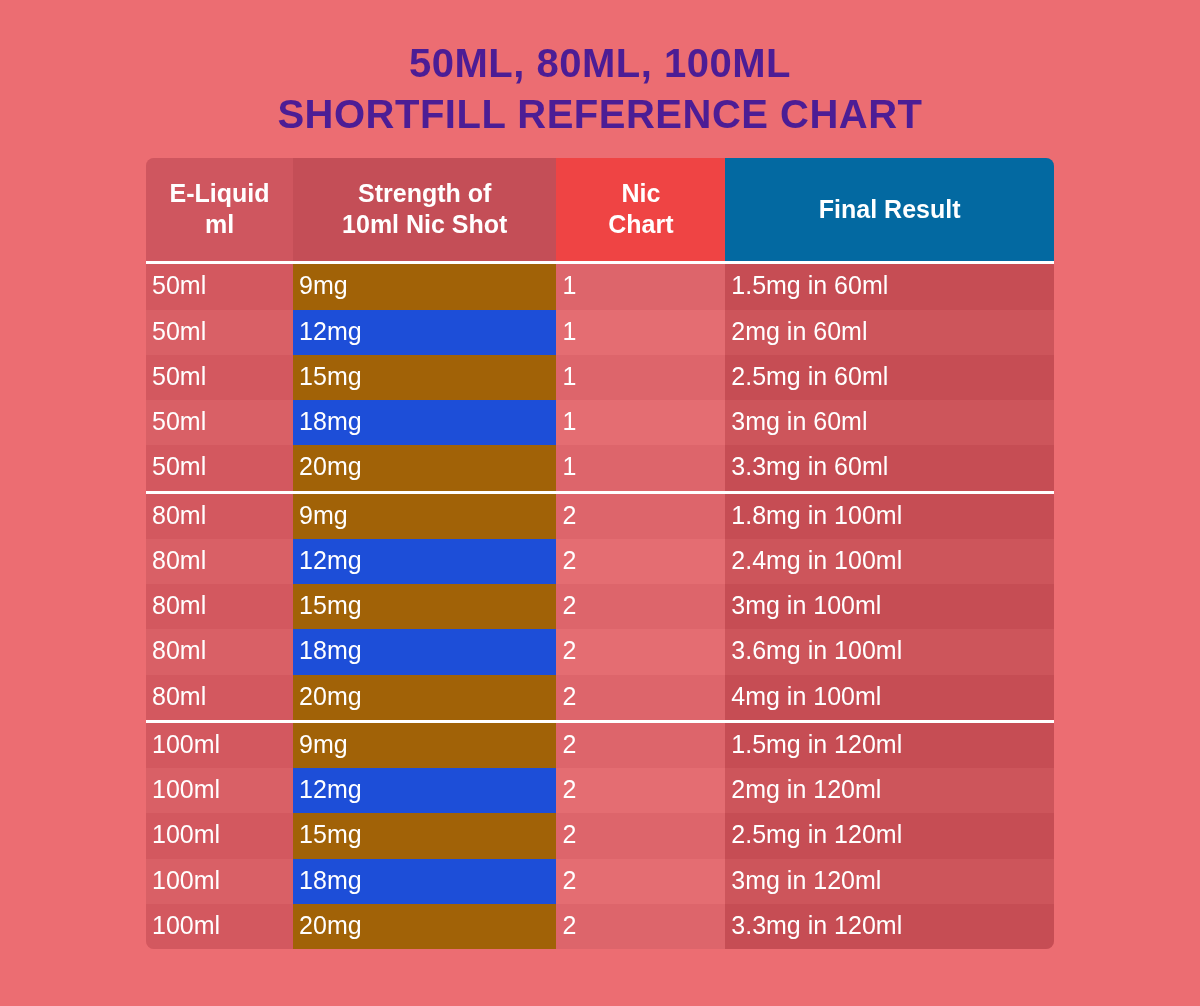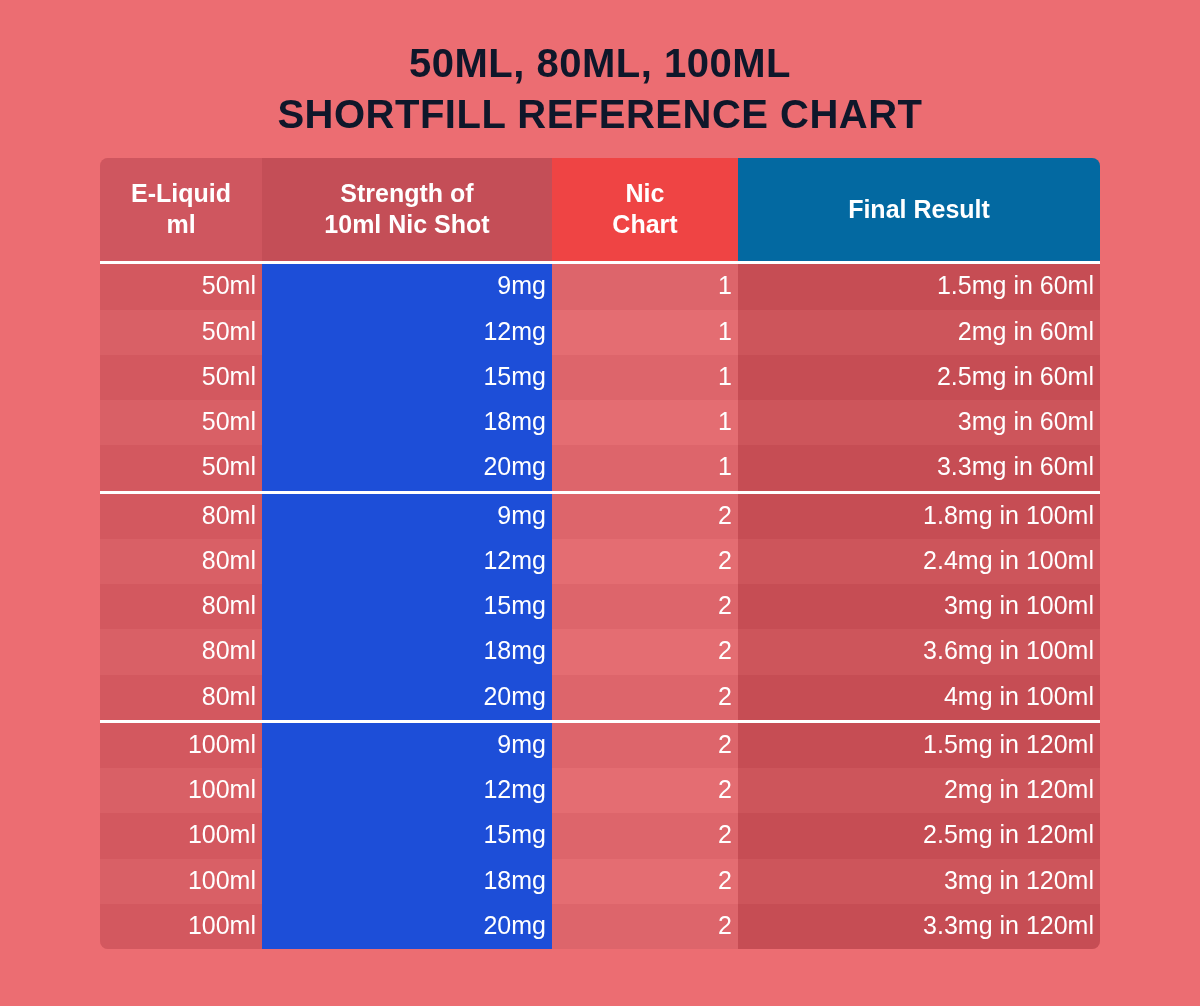--- a/index.html
+++ b/index.html
@@ -15,32 +15,32 @@
   }
   .page {
     position: relative;
     width: 1200px;
     height: 1006px;
     box-sizing: border-box;
   }
   .title-block {
     padding-top: 38px;
     text-align: center;
-    color: #0f172a;
+    color: #4c1d95;
   }
   .title-line {
     font-size: 40px;
     font-weight: bold;
     letter-spacing: 0.5px;
     line-height: 1.28;
     text-transform: uppercase;
   }
   .table-wrap {
     margin: 18px auto 0 auto;
-    width: 1000px;
+    width: 908px;
     border-radius: 8px;
     overflow: hidden;
     background: rgba(180, 60, 70, 0.18);
   }
   table.chart {
     width: 100%;
     border-collapse: collapse;
     table-layout: fixed;
     color: #ffffff;
   }
@@ -58,28 +58,28 @@
     vertical-align: middle;
     border-bottom: 3px solid #ffffff;
   }
   thead th.h1 { background: #cf565f; }
   thead th.h2 { background: #c44e57; margin-top: 48px; }
   thead th.h3 { background: #ef4444; }
   thead th.h4 { background: #0369a1; }
 
   tbody td {
     font-size: 25px;
-    text-align: right;
+    text-align: left;
     padding: 6px 6px 8px 6px;
     line-height: 1.25;
     white-space: nowrap;
   }
   
   tbody td.col1 { background: #d3585f; }
-  tbody td.col2 { background: #1d4ed8; }
+  tbody td.col2 { background: #a16207; }
   tbody td.col3 { background: #dd656b; }
   tbody td.col4 { background: #c64d54; margin-left: 28px; }
 
   
   tbody tr.alt td.col1 { background: #d96066; }
   tbody tr.alt td.col2 { background: #1d4ed8; }
   tbody tr.alt td.col3 { background: #e46d72; }
   tbody tr.alt td.col4 { background: #cd555b; }
 
   tbody tr.group-end td {

